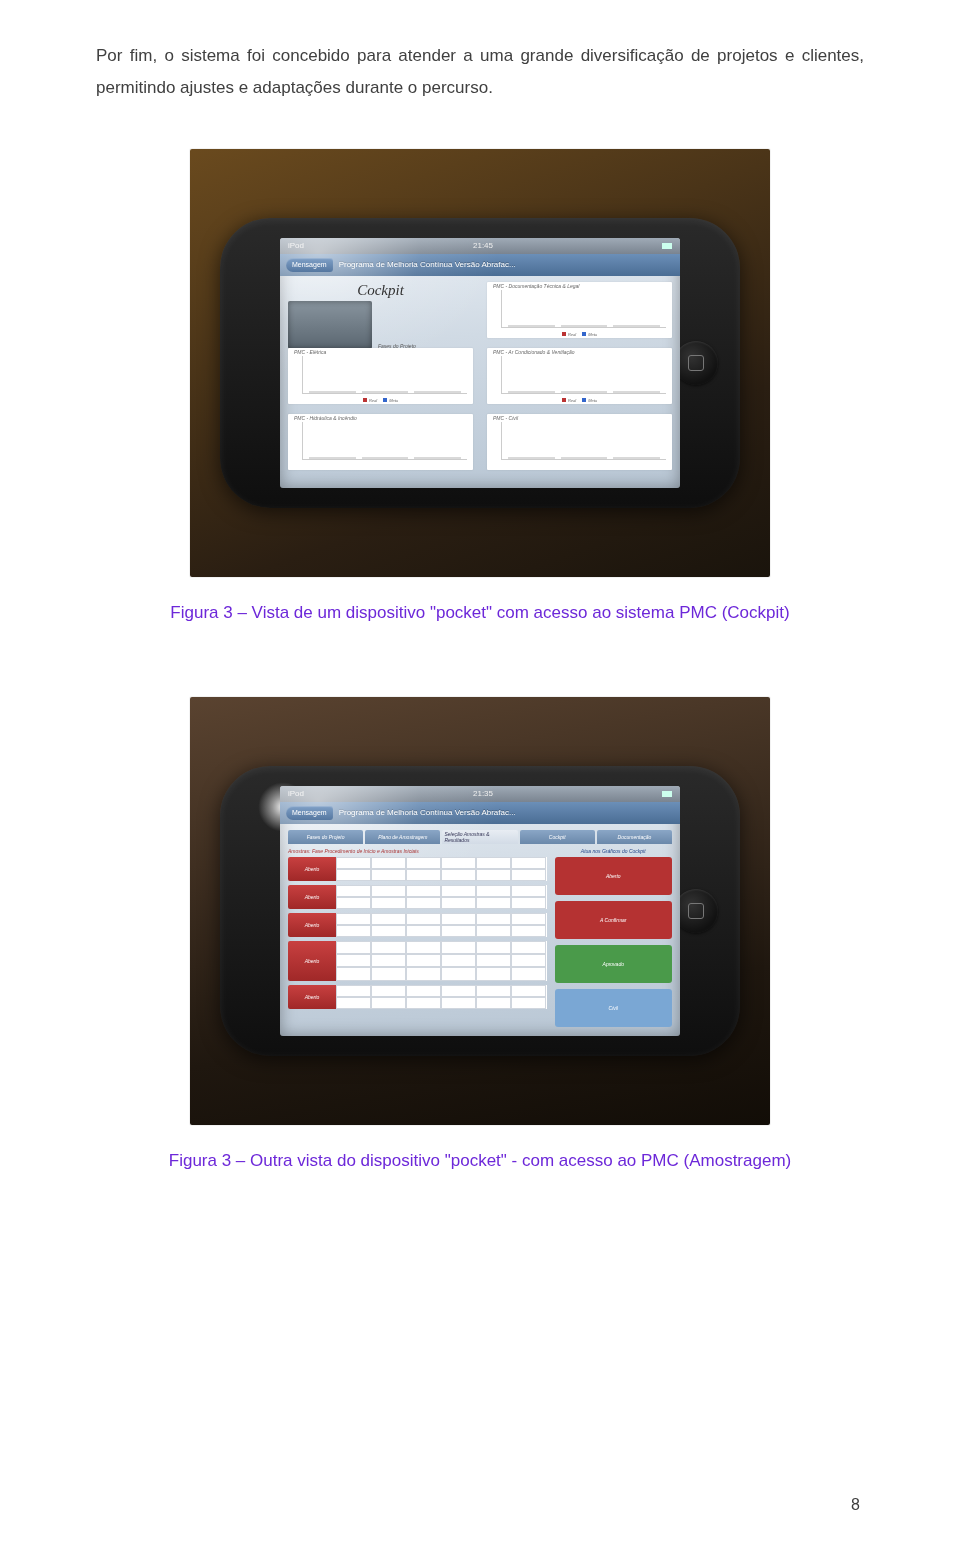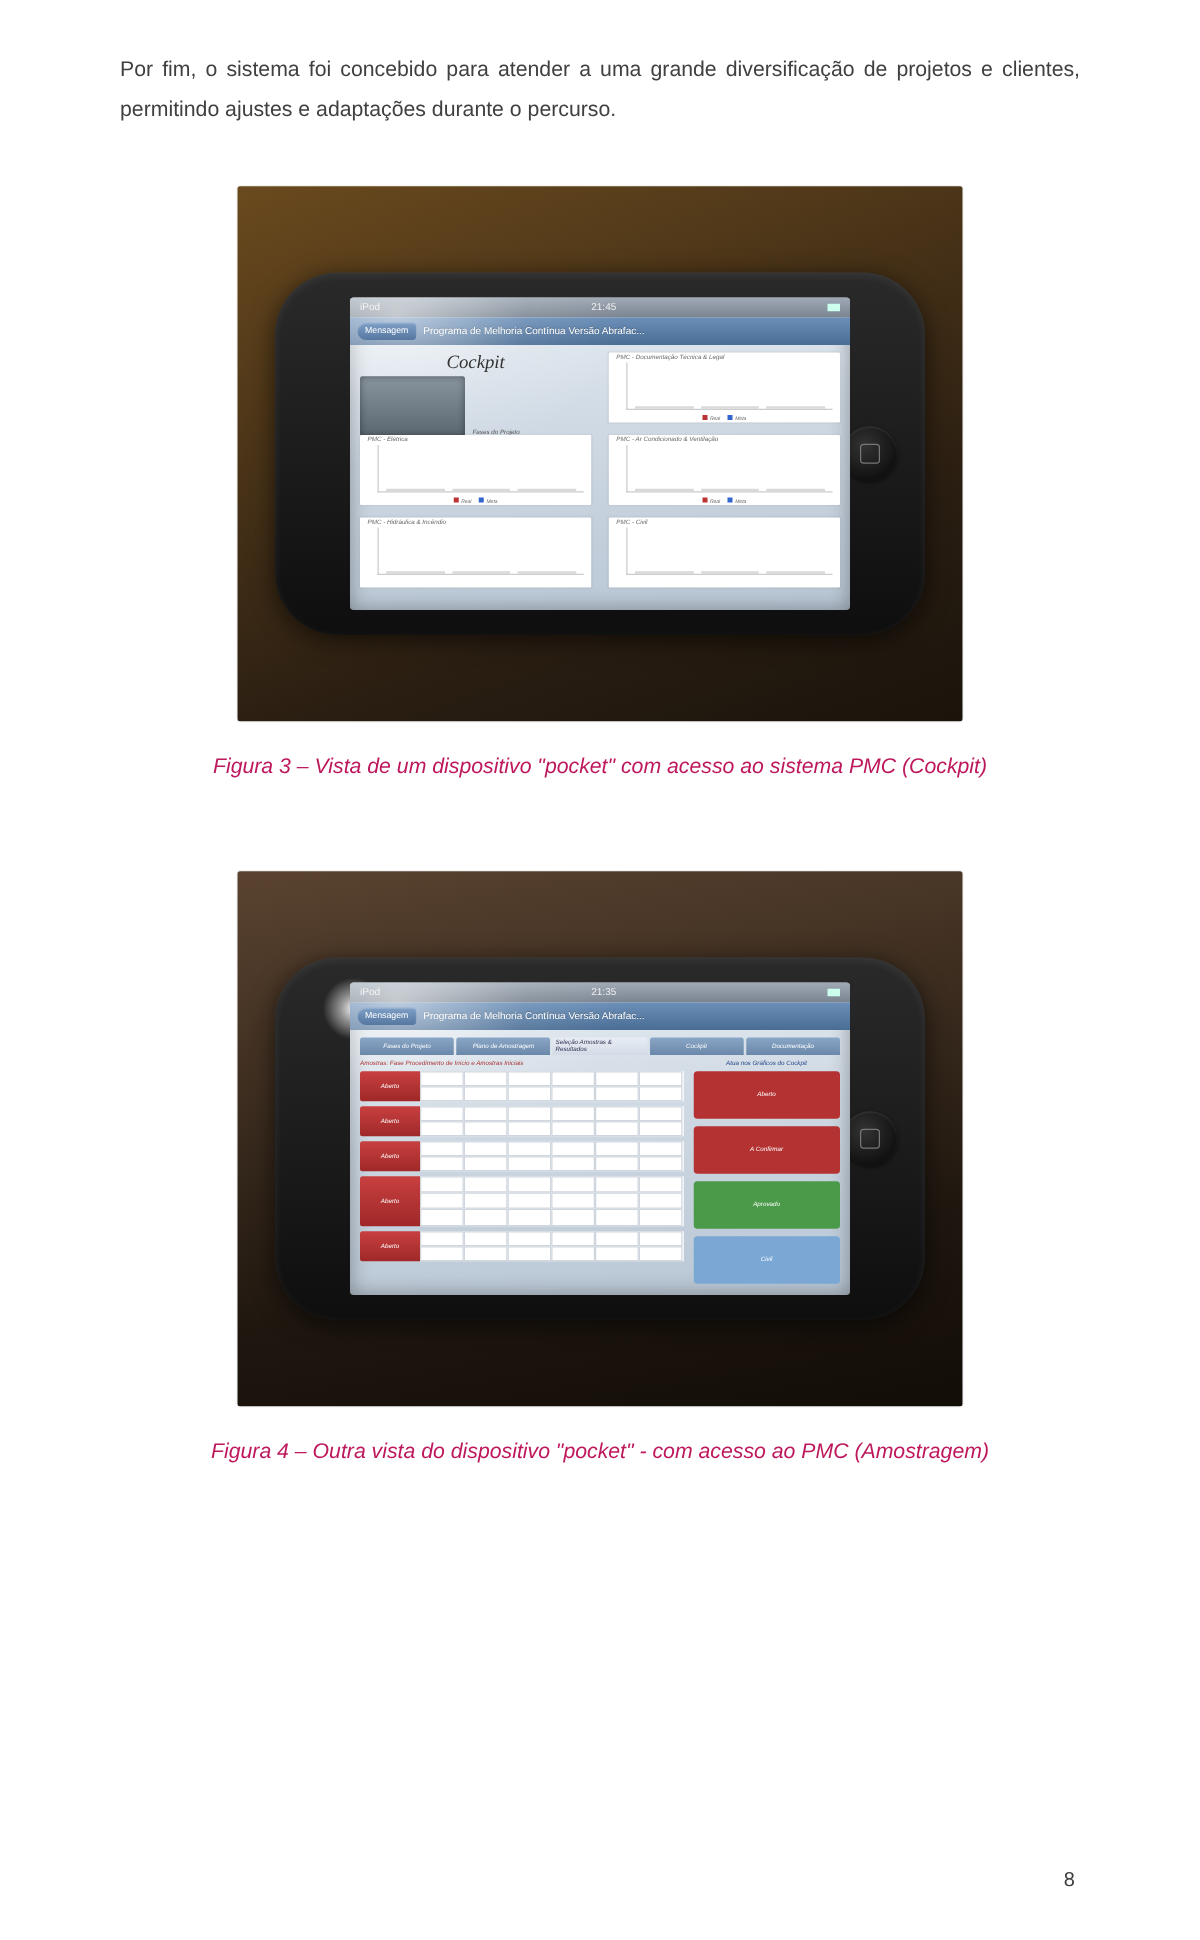--- a/index.html
+++ b/index.html
@@ -255,23 +255,22 @@
   .samp-card {
     flex: 1;
     border-radius: 3px;
     font-size: 5px;
     color: #fff;
     display: flex;
     align-items: center;
     justify-content: center;
   }
   .caption {
-    font-style: italic;
     font-size: 17px;
-    color: #be185d;
+    color: #6d28d9;
     text-align: left;
     margin: 26px 0 56px 0;
   }
   .page-number {
     position: absolute;
     right: 100px;
     bottom: 38px;
     font-size: 16px;
     color: #3d3d3d;
   }
@@ -511,17 +510,17 @@
                 <div class="samp-card" style="background:#b53232;">Aberto</div>
                 <div class="samp-card" style="background:#b53232;">A Confirmar</div>
                 <div class="samp-card" style="background:#4a9a4a;">Aprovado</div>
                 <div class="samp-card" style="background:#7aa7d4;">Civil</div>
               </div>
             </div>
           </div>
         </div>
       </div>
     </div>
-    <div class="caption">Figura 4 – Outra vista do dispositivo "pocket" - com acesso ao PMC (Amostragem)</div>
+    <div class="caption">Figura 3 – Outra vista do dispositivo "pocket" - com acesso ao PMC (Amostragem)</div>
   </div>
 
   <div class="page-number">8</div>
 </div>
 
 </body></html>

